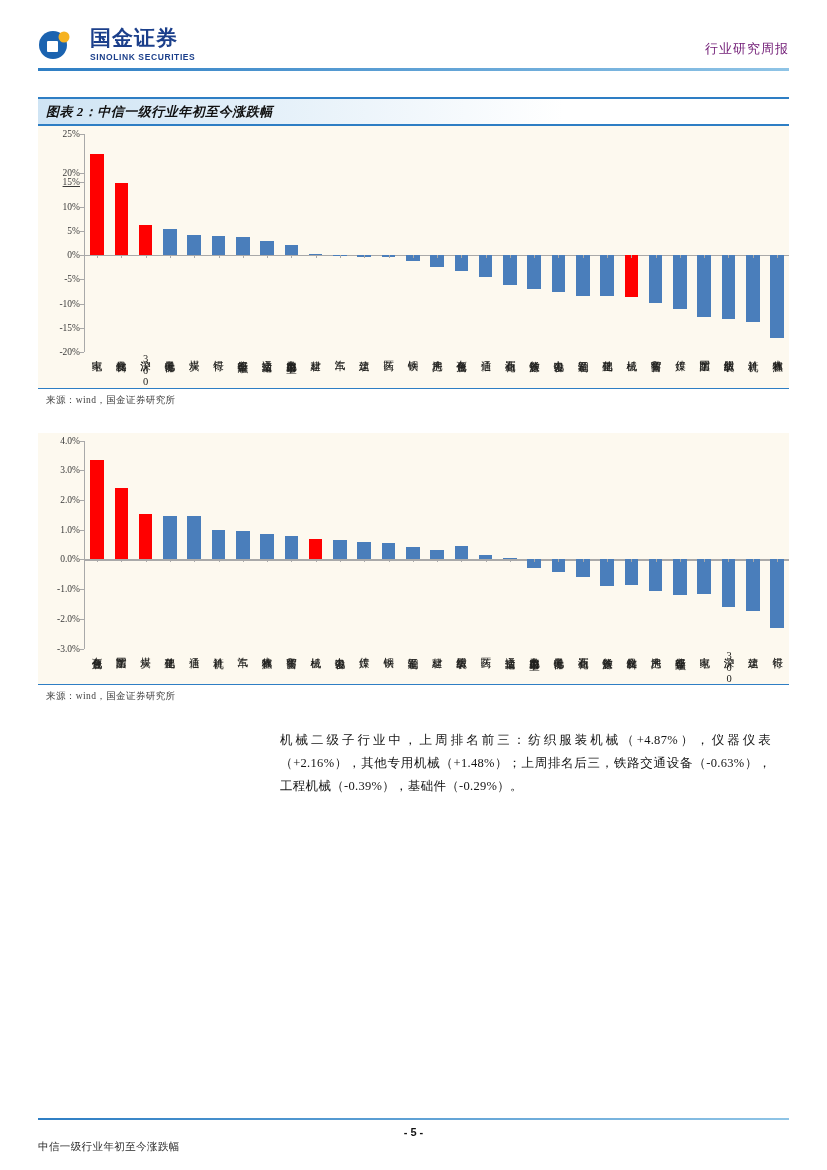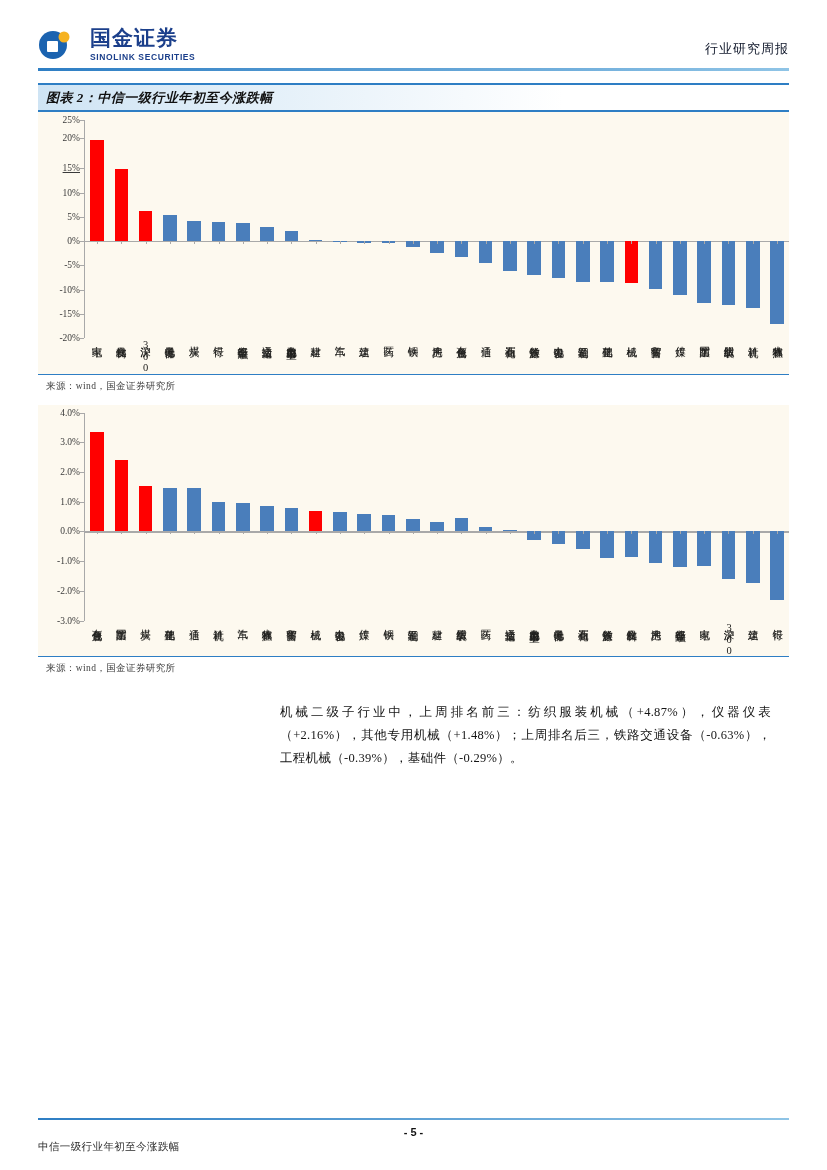--- a/index.html
+++ b/index.html
@@ -16,26 +16,26 @@
 
   
   .masthead { display:flex; align-items:flex-end; justify-content:space-between;
               padding-top: 26px; height: 62px; }
   .logo { display:flex; align-items:center; gap:18px; }
   .logo-mark { width:34px; height:34px; position:relative; flex:none; }
   .logo-text-cn { font-family:"DejaVu Sans","Liberation Sans",sans-serif;
                   font-size:21px; font-weight:bold; color:#1b3f8b; letter-spacing:1px; line-height:1; }
   .logo-text-en { font-family:"Liberation Sans",sans-serif; font-size:8.5px;
                   font-weight:bold; color:#1b3f8b; letter-spacing:0.6px; margin-top:3px; }
-  .header-right { font-size:13px; color:#0f172a; padding-bottom:4px;
+  .header-right { font-size:13px; color:#701a75; padding-bottom:4px;
                   font-family:"Liberation Serif",serif; letter-spacing:1px; }
   .rule-blue { height:3px; background:linear-gradient(to right,#2e7ec4,#8fc4e6); margin-top:6px; }
 
   
-  .exhibit { margin-top: 12px; }
+  .exhibit { margin-top: 26px; }
   .exhibit-head { background:linear-gradient(to right,#cfe4f4,#ffffff 70%);
                   border-top:2px solid #2e7ec4; border-bottom:2px solid #2e7ec4;
                   padding:3px 8px; }
   .exhibit-title { font-family:"Liberation Serif",serif; font-style:italic; font-weight:bold;
                    font-size:13px; color:#111; letter-spacing:0.5px; }
   .exhibit-body { background:#fdf9ef; padding:8px 0 0 0; }
   .exhibit-foot { border-top:1.6px solid #2e7ec4; padding:5px 8px 0 8px;
                   font-size:9.5px; color:#3c3c3c; letter-spacing:0.4px; }
 
   
@@ -103,21 +103,21 @@
 
   <div class="exhibit">
     <div class="exhibit-head">
       <span class="exhibit-title">图表 2：中信一级行业年初至今涨跌幅</span>
     </div>
     <div class="exhibit-body">
       <div class="chart-wrap">
         <div class="chart-area" id="chart0-area" style="height:218px;">
           <div class="yaxis" id="chart0-yaxis">
               <div class="ytick" style="top: 0px;">25%<span class="ytick-mark"></span></div>
-              <div class="ytick" style="top: 18px;">20%<span class="ytick-mark"></span></div>
+              <div class="ytick" style="top: 39px;">20%<span class="ytick-mark"></span></div>
               <div class="ytick" style="top: 48.4444px; text-decoration: underline;">15%<span class="ytick-mark"></span></div>
               <div class="ytick" style="top: 72.6667px;">10%<span class="ytick-mark"></span></div>
               <div class="ytick" style="top: 96.8889px;">5%<span class="ytick-mark"></span></div>
               <div class="ytick" style="top: 121.111px;">0%<span class="ytick-mark"></span></div>
               <div class="ytick" style="top: 145.333px;">-5%<span class="ytick-mark"></span></div>
               <div class="ytick" style="top: 169.556px;">-10%<span class="ytick-mark"></span></div>
               <div class="ytick" style="top: 193.778px;">-15%<span class="ytick-mark"></span></div>
               <div class="ytick" style="top: 218px;">-20%<span class="ytick-mark"></span></div>
             </div>
           <div class="plot" id="chart0-plot">

